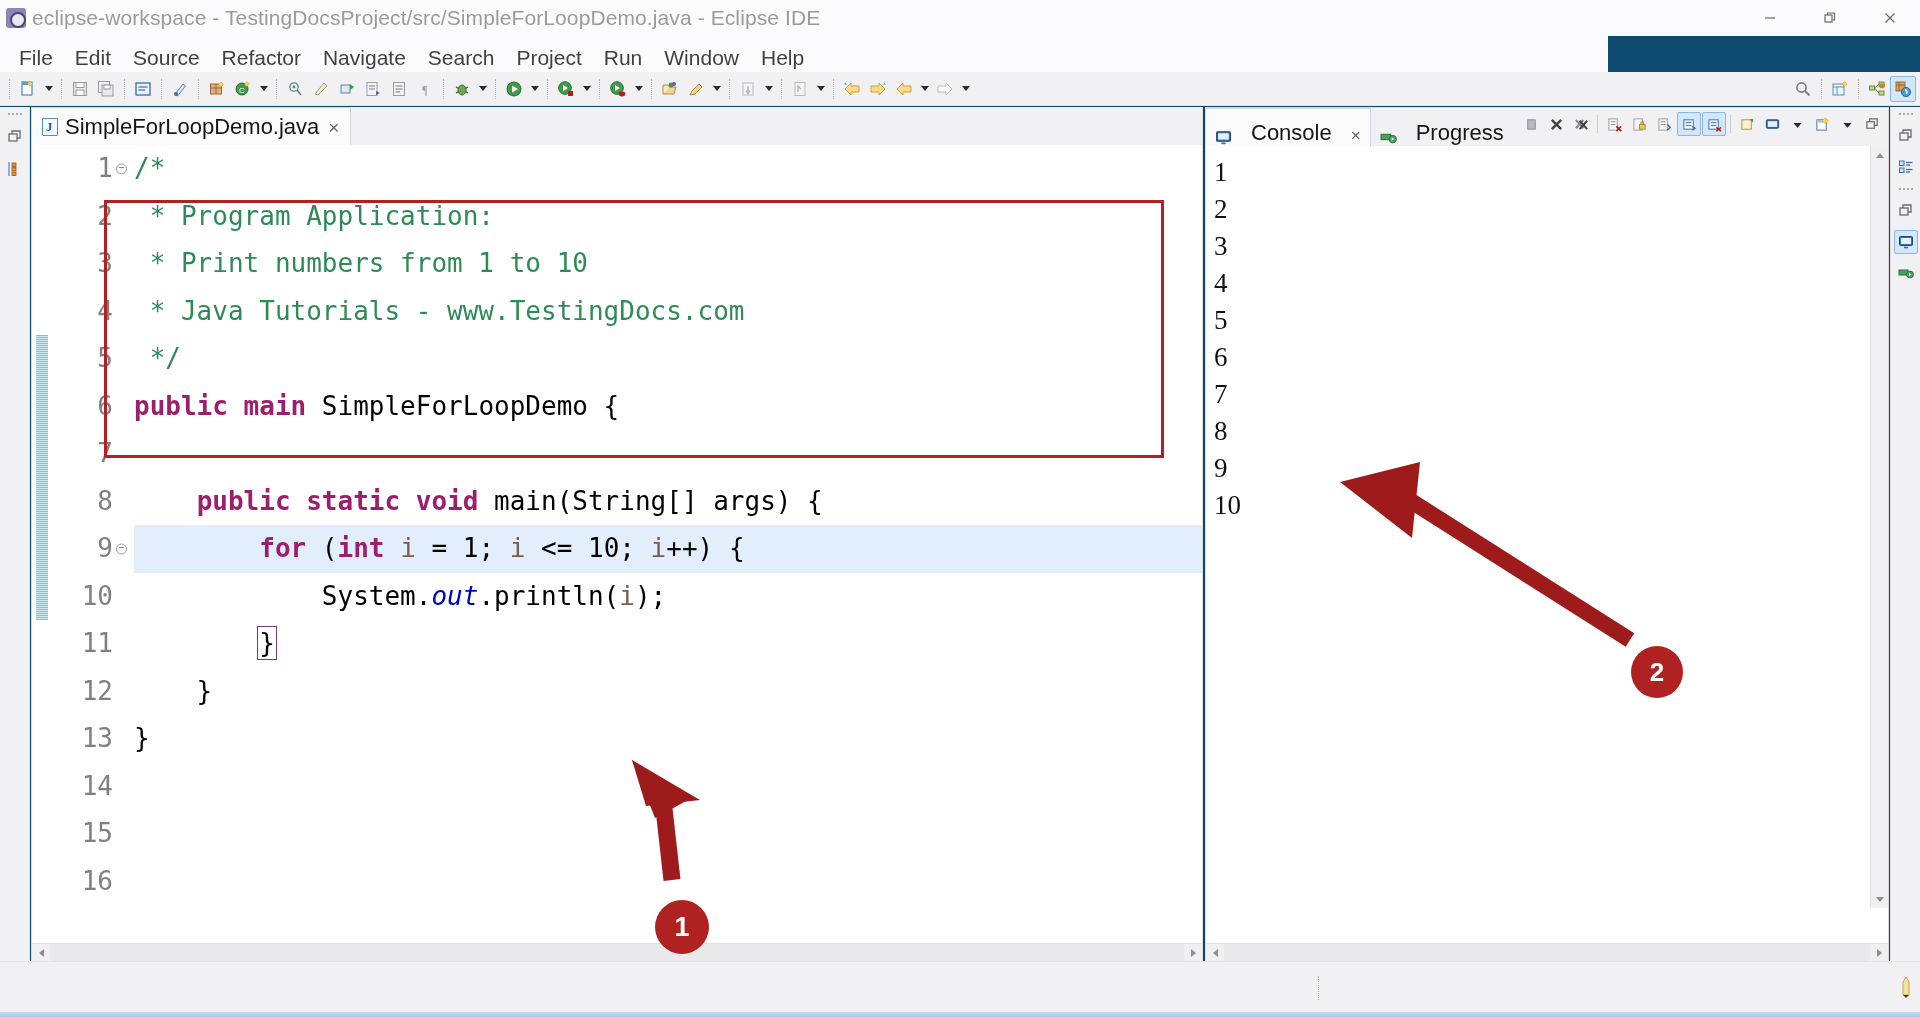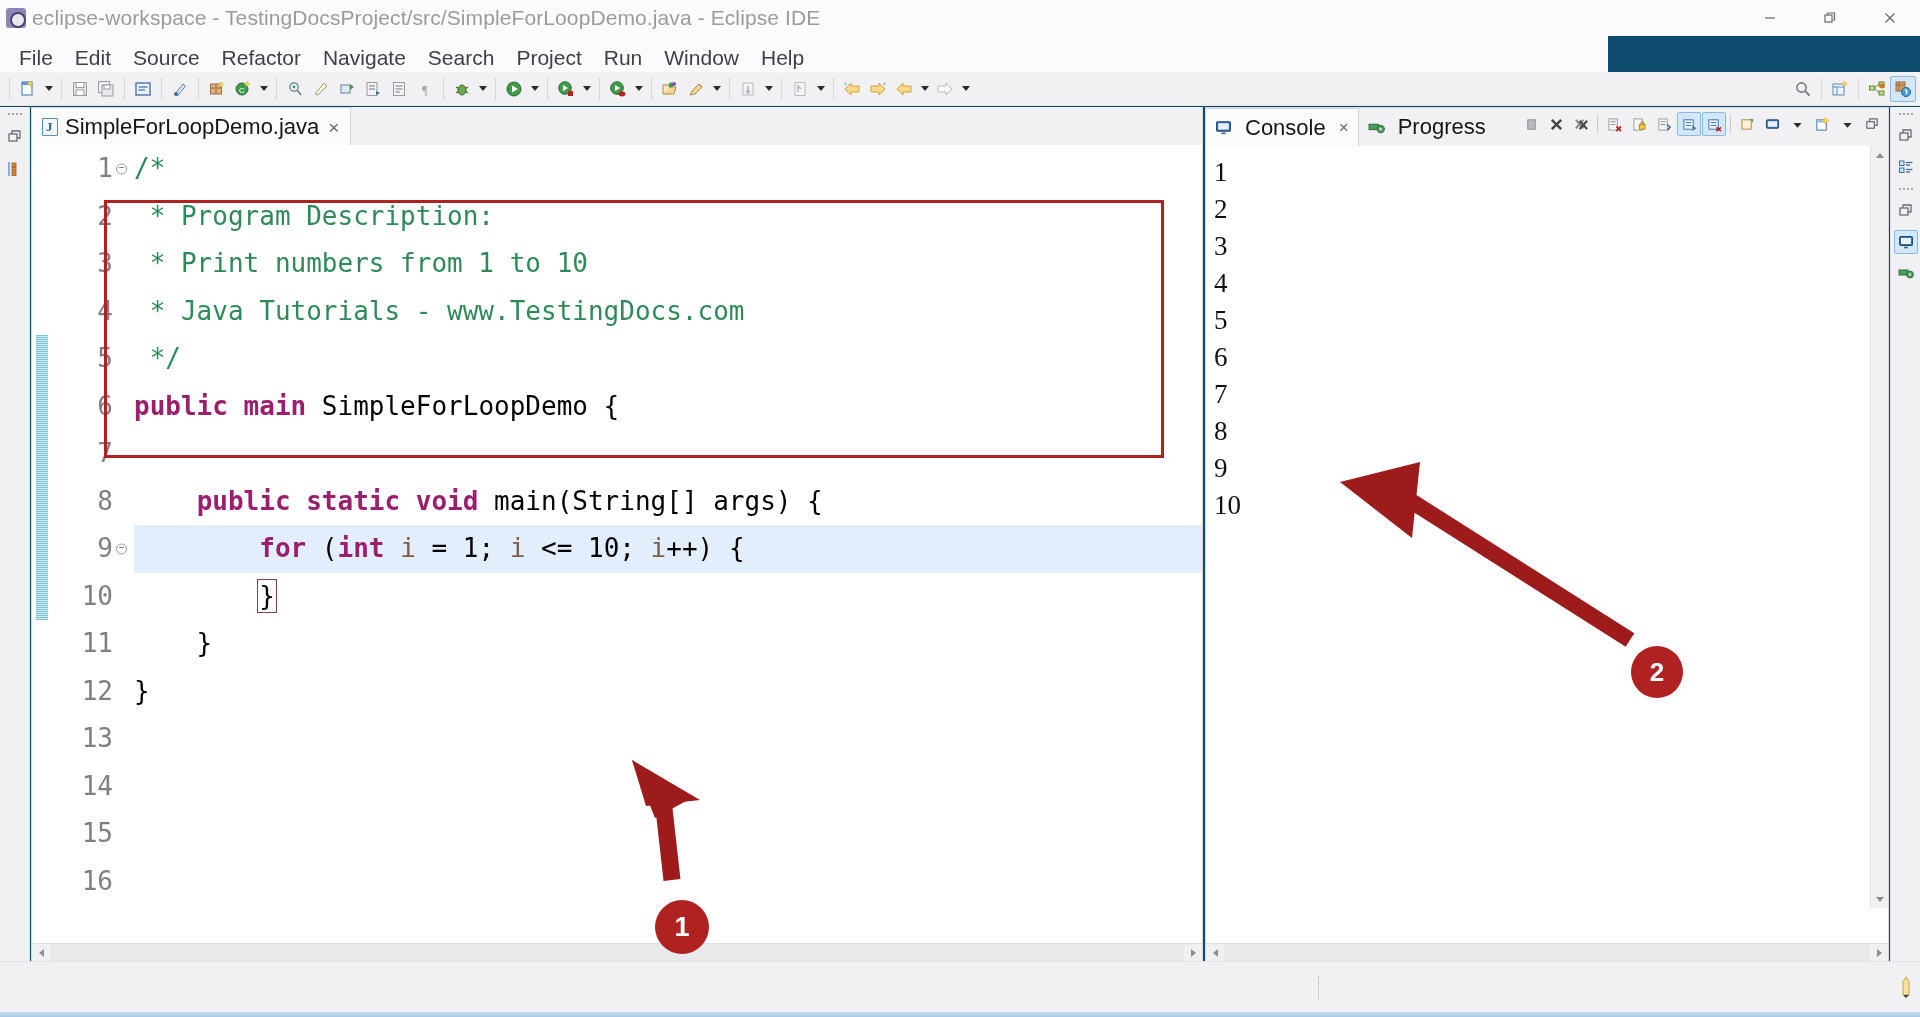--- a/index.html
+++ b/index.html
@@ -161,21 +161,21 @@
   .hs-track { flex: 1 1 auto; height: 18px; background: #e9e9ec; }
 
   
   .console-area {
     position: absolute; left: 1205px; top: 107px; width: 684px; height: 855px;
     background: #ffffff; border: 1px solid #d9d9de;
   }
   .console-tabbar { height: 38px; background: #f1f1f4; display: flex; align-items: flex-end;
                     position: relative; }
   .ctab {
-    height: 38px; display: flex; align-items: center; gap: 13px; padding: 0 9px;
+    height: 38px; display: flex; align-items: flex-end; gap: 19px; padding: 0 9px;
   }
   .ctab.active { background: #fbfbfb; border-top: 1px solid #d4d4d9; border-right: 1px solid #d4d4d9; }
   .ctab-label { font-size: 22px; color: #161616; white-space: nowrap; }
   .ctab-close { font-size: 17px; color: #666; }
   .console-tools {
     position: absolute; right: 4px; top: 4px; display: flex; align-items: center; gap: 1px;
   }
   .ct-btn { width: 24px; height: 24px; display: flex; align-items: center; justify-content: center; }
   .ct-btn.on { background: #d3e7fa; border: 1px solid #8cb7e2; border-radius: 2px; }
   .ct-sep { width: 1px; height: 18px; background: #c8c8ce; margin: 0 3px; }
@@ -597,28 +597,29 @@
           <div class="gline">11</div>
           <div class="gline">12</div>
           <div class="gline">13</div>
           <div class="gline">14</div>
           <div class="gline">15</div>
           <div class="gline">16</div>
         </div>
       <div class="fold-space"></div>
       <div class="code" id="code">
           <div class="cline"><span class="cm">/*</span></div>
-          <div class="cline"><span class="cm"> * Program Description:</span></div>
+          <div class="cline"><span class="cm"> * Program Application:</span></div>
           <div class="cline"><span class="cm"> * Print numbers from 1 to 10</span></div>
           <div class="cline"><span class="cm"> * Java Tutorials - www.TestingDocs.com</span></div>
           <div class="cline"><span class="cm"> */</span></div>
           <div class="cline"><span class="k">public main </span><span class="pl">SimpleForLoopDemo {</span></div>
           <div class="cline"><span class="pl"></span></div>
           <div class="cline"><span class="pl">    </span><span class="k">public static void </span><span class="pl">main(String[] args) {</span></div>
           <div class="cline hl"><span class="pl">        </span><span class="k">for </span><span class="pl">(</span><span class="k">int </span><span class="lv">i</span><span class="pl"> = 1; </span><span class="lv">i</span><span class="pl"> &lt;= 10; </span><span class="lv">i</span><span class="pl">++) {</span></div>
+          <div class="cline"><span class="pl">            System.</span><span class="fld">out</span><span class="pl">.println(</span><span class="lv">i</span><span class="pl">);</span></div>
           <div class="cline"><span class="pl">        </span><span class="pl brace-box">}</span></div>
           <div class="cline"><span class="pl">    }</span></div>
           <div class="cline"><span class="pl">}</span></div>
           <div class="cline"><span class="pl"></span></div>
         </div>
 
       <div class="red-box" style="left:72px; top:55px; width:1060px; height:258px;"></div>
     </div>
 
     <div class="hscroll">

